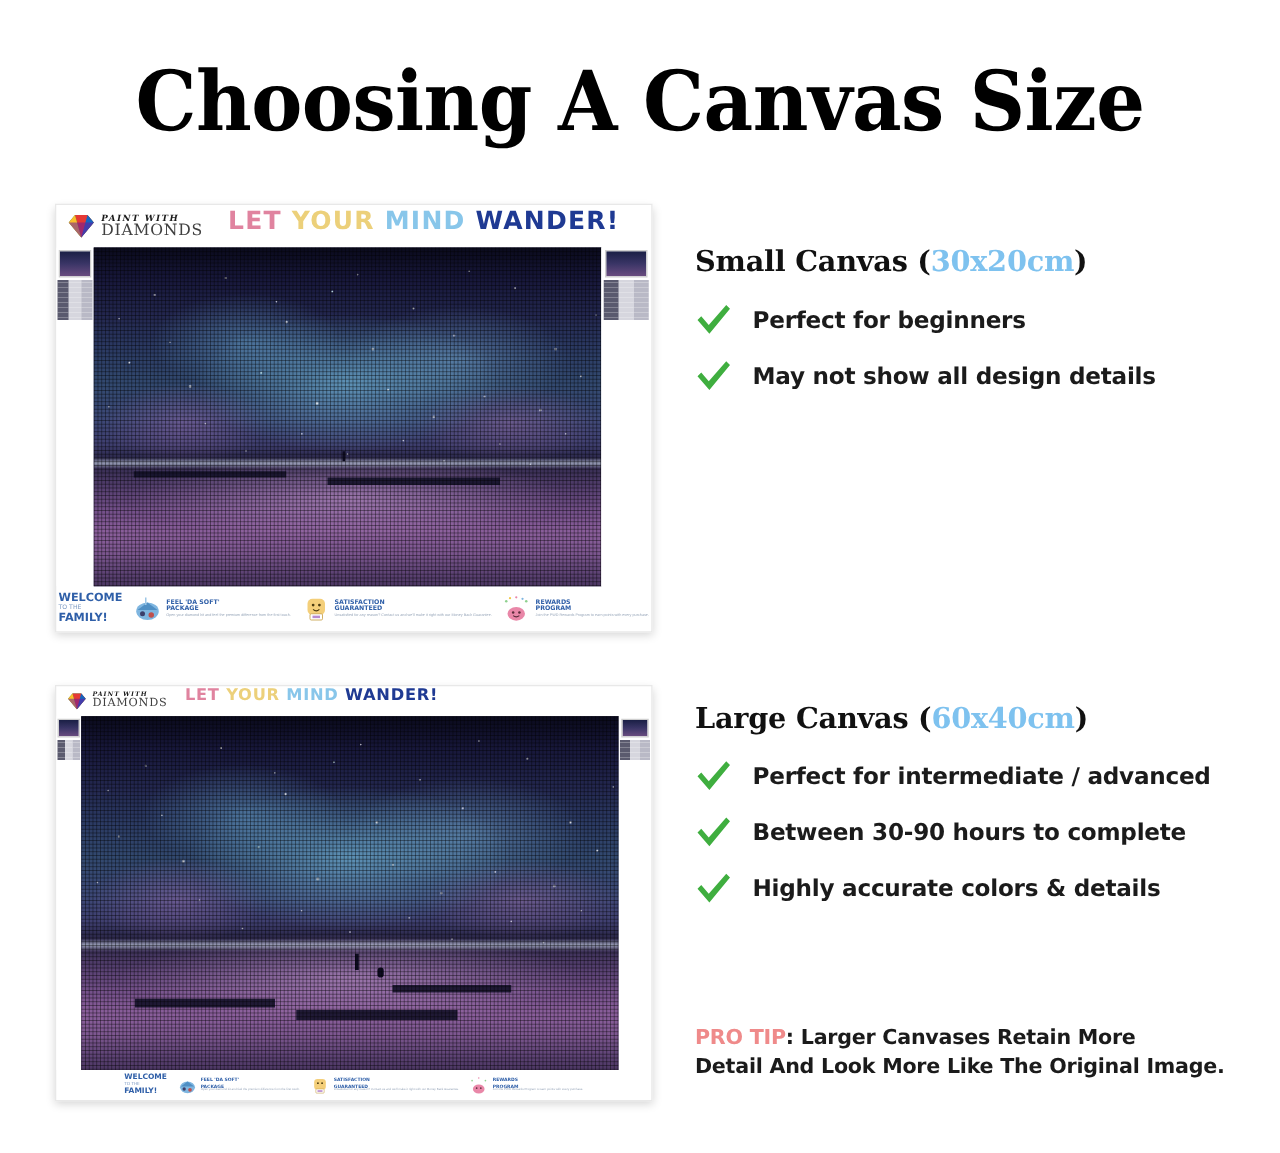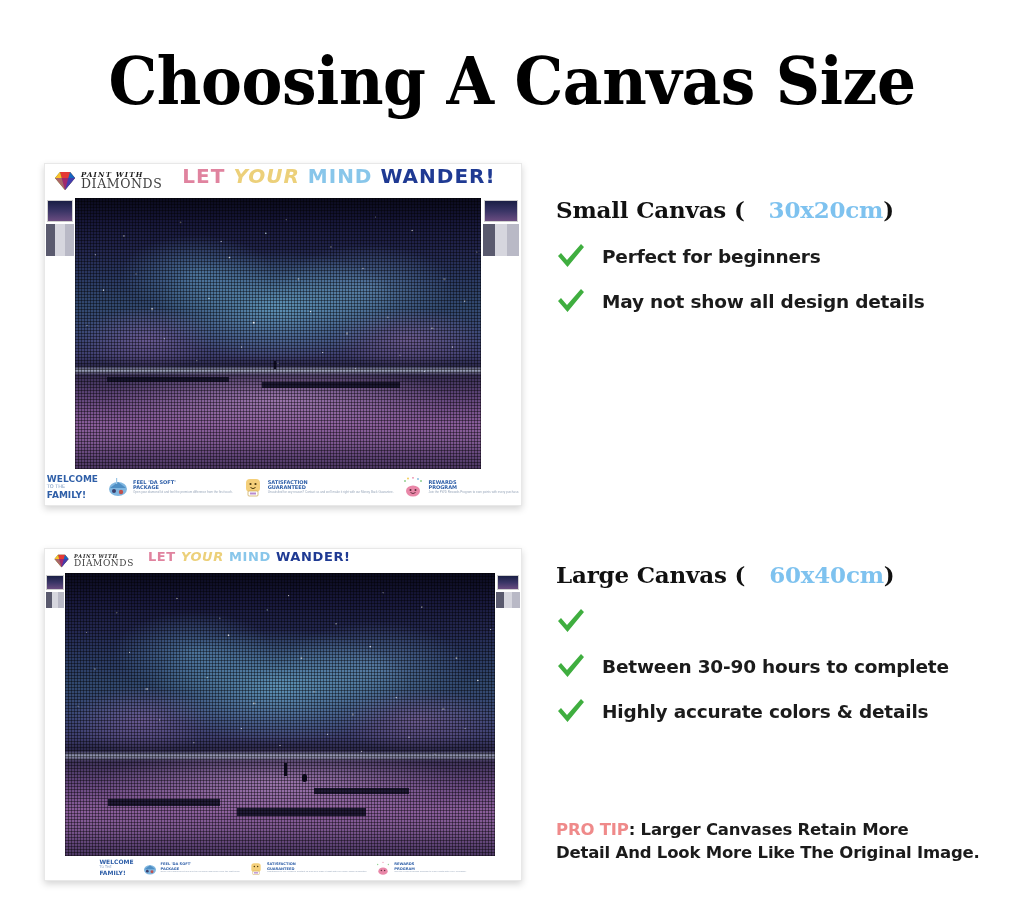--- a/index.html
+++ b/index.html
@@ -64,21 +64,21 @@
   .card-large .brand-bot { font-size: 9px; }
 
   .tagline {
     font-family: "DejaVu Sans", sans-serif;
     font-weight: 700; white-space: nowrap;
   }
   .card-small .tagline { font-size: 20px; letter-spacing: 1px; margin-left: 20px; }
   .card-large .tagline { font-size: 13px; letter-spacing: 0.6px; margin-left: 14px; }
   .tagline span { display: inline-block; }
   .w-let    { color: #e0839f; }
-  .w-your   { color: #ecd07a; font-style: italic; }
+  .w-your   { color: #ecd07a; }
   .w-mind   { color: #88c6ea; }
   .w-wander { color: #1f3a93; }
 
   
   .artwork {
     position: absolute;
     background-color: #1a1838;
     background-image:
       radial-gradient(ellipse 44% 30% at 50% 40%, rgba(120,190,225,0.62) 0%, rgba(120,190,225,0.0) 68%),
       radial-gradient(ellipse 26% 20% at 30% 28%, rgba(110,175,215,0.45) 0%, rgba(110,175,215,0) 72%),
@@ -221,21 +221,21 @@
   
   .info { position: absolute; }
   .info-small { left: 556px; top: 196px; width: 460px; }
   .info-large { left: 556px; top: 561px; width: 460px; }
 
   .info-head {
     font-family: "DejaVu Serif", "Liberation Serif", serif;
     font-weight: 700; font-size: 23px; color: #111;
     letter-spacing: -0.2px; margin-bottom: 19px;
   }
-  .dim { color: #7ec2ef; margin-left: 24px; }
+  .dim { color: #7ec2ef; }
 
   .bullet {
     display: flex; align-items: center;
     margin-bottom: 17px;
   }
   .check { flex: 0 0 46px; display: flex; justify-content: flex-start; }
   .check svg { display: block; }
   .bullet-txt {
     font-family: "DejaVu Sans", "Liberation Sans", sans-serif;
     font-weight: 700; font-size: 18.5px; color: #1b1b1b;
@@ -631,20 +631,21 @@
     <div class="info-head">
       <span>Large Canvas (</span><span class="dim">60x40cm</span><span>)</span>
     </div>
 
     <div class="bullet">
       <span class="check">
         <svg width="30" height="28" viewBox="0 0 30 28">
             <path d="M2 14 L5 11 L11 18 L25 2 L28 5 L11.5 25 Z" fill="#3fae3f"></path>
           </svg>
       </span>
+      <span class="bullet-txt">Perfect for intermediate / advanced</span>
     </div>
     <div class="bullet">
       <span class="check">
         <svg width="30" height="28" viewBox="0 0 30 28">
             <path d="M2 14 L5 11 L11 18 L25 2 L28 5 L11.5 25 Z" fill="#3fae3f"></path>
           </svg>
       </span>
       <span class="bullet-txt">Between 30-90 hours to complete</span>
     </div>
     <div class="bullet">

